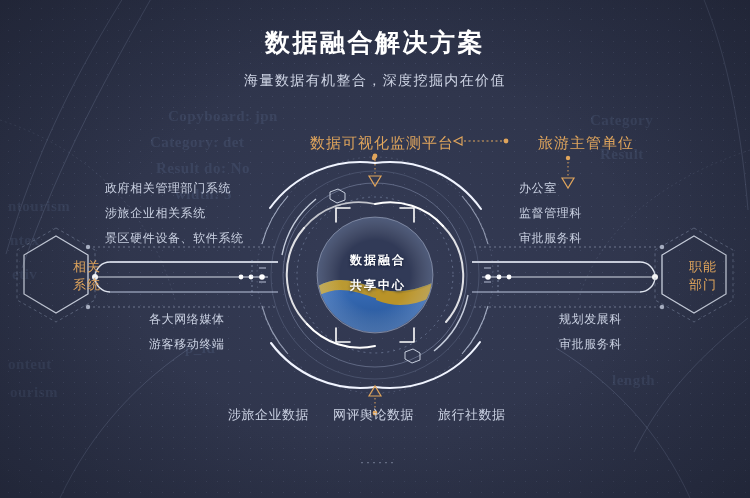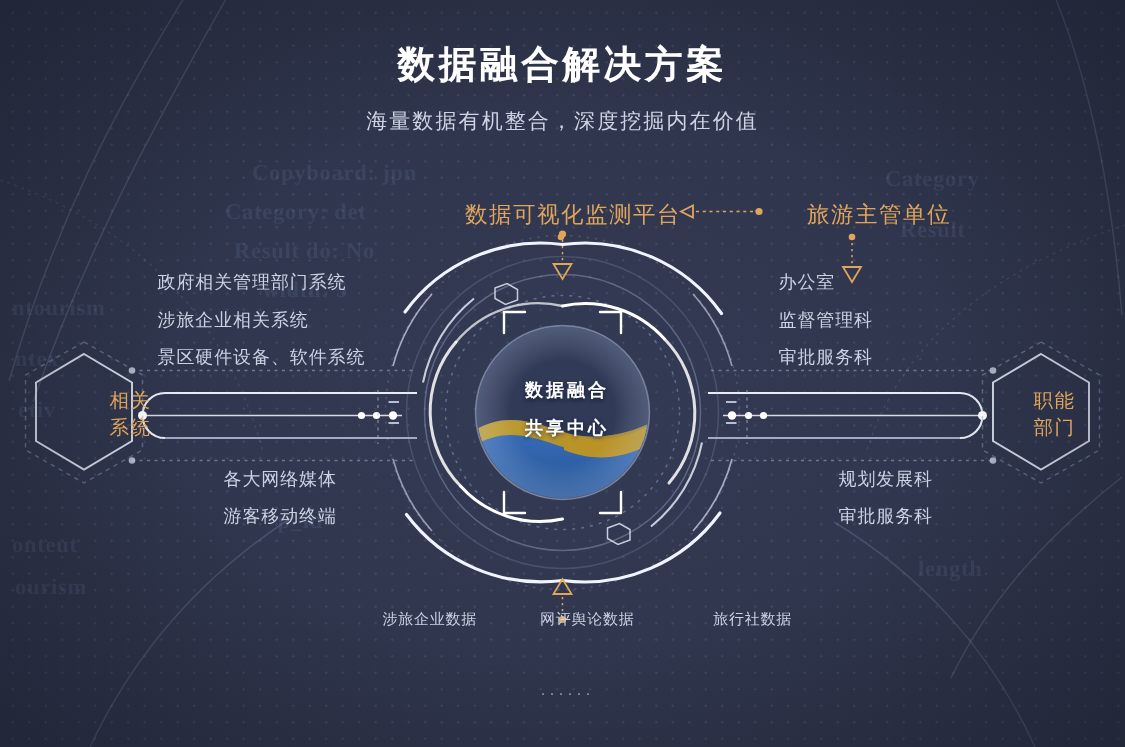--- a/index.html
+++ b/index.html
@@ -62,21 +62,21 @@
   .center-label{
     position:absolute;left:308px;top:248px;width:140px;text-align:center;
     font-size:12px;font-weight:bold;color:#ffffff;line-height:25px;letter-spacing:2px;
     text-shadow:0 1px 3px rgba(10,20,45,.8);
   }
 
   #bottom-grid{
     position:absolute;left:228px;top:406px;width:300px;
   }
   #bottom-grid .brow{display:flex;justify-content:space-between;margin-bottom:8px;}
-  #bottom-grid .bcell{font-size:10px;color:#cbd2e3;letter-spacing:.5px;white-space:nowrap;width:90px;text-align:right;}
+  #bottom-grid .bcell{font-size:13px;color:#cbd2e3;letter-spacing:.5px;white-space:nowrap;width:90px;text-align:left;}
   #bottom-dots{
     position:absolute;left:228px;top:455px;width:300px;text-align:center;
     font-size:12px;color:#8b93ab;letter-spacing:2px;
   }
 
   
   .ghost{
     position:absolute;font-family:"Liberation Serif","DejaVu Serif",serif;
     font-size:15px;font-weight:bold;color:rgba(120,140,185,.17);
     letter-spacing:.5px;white-space:nowrap;pointer-events:none;

